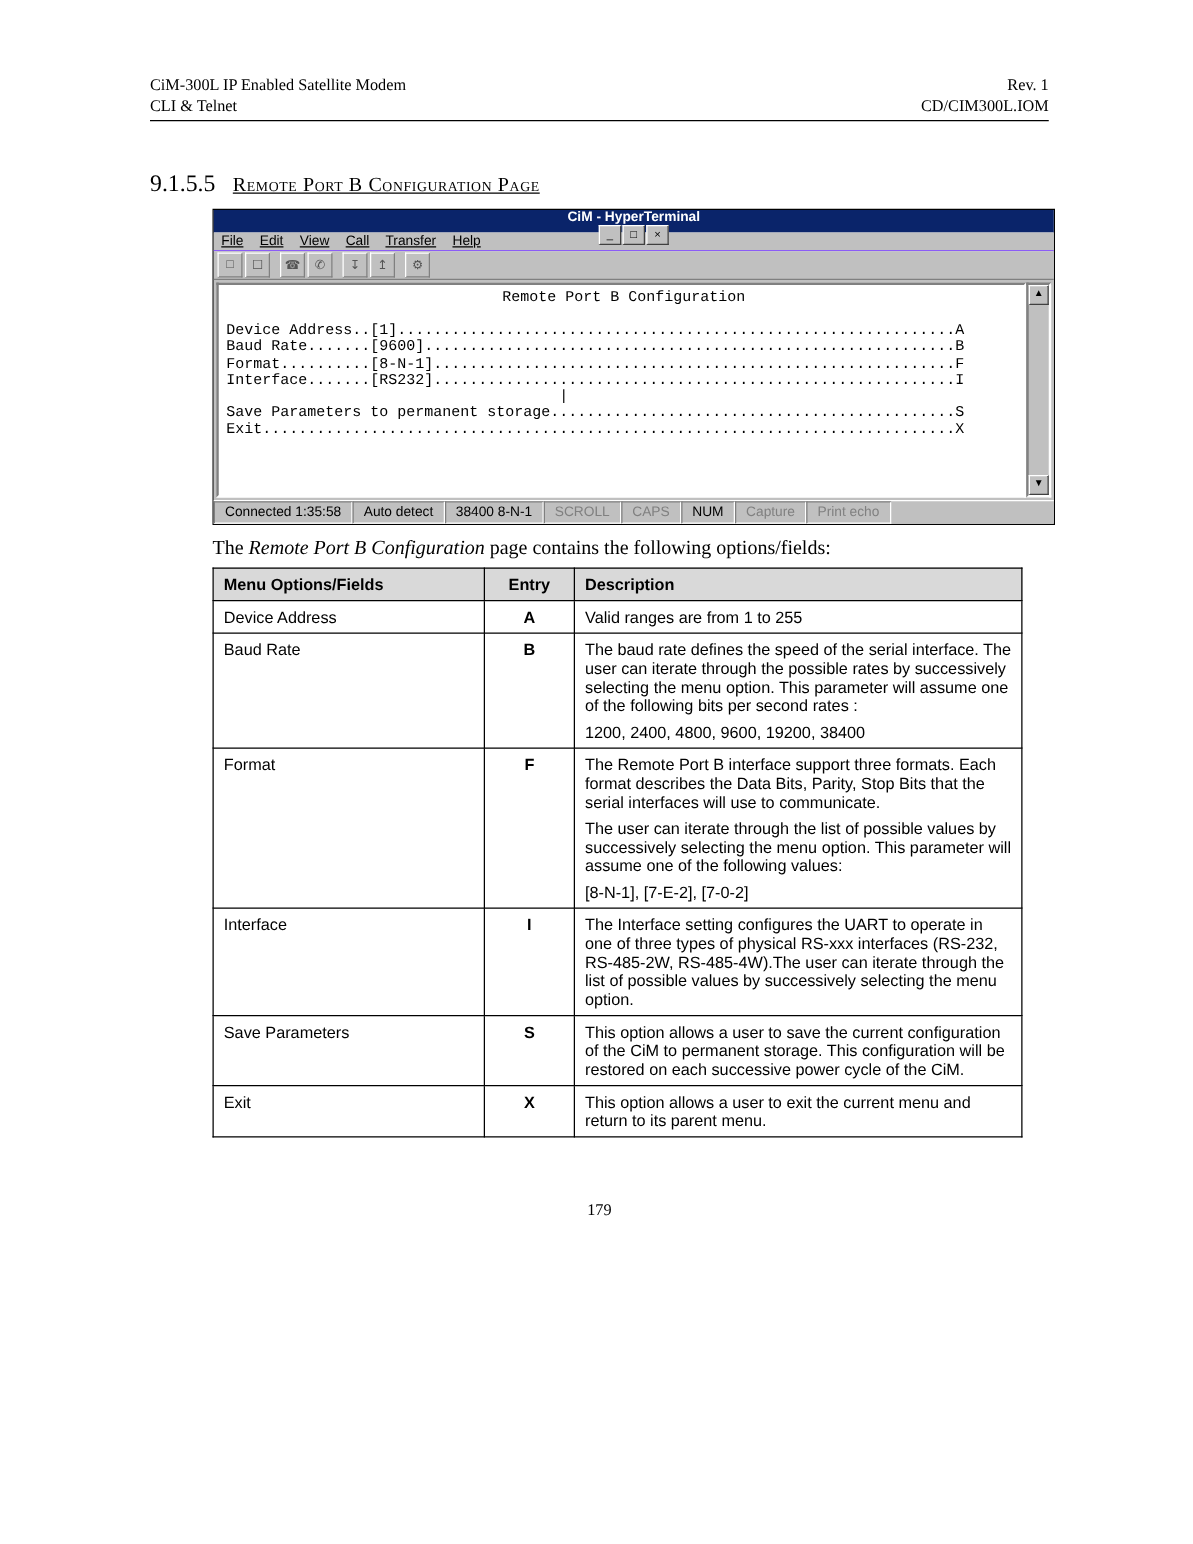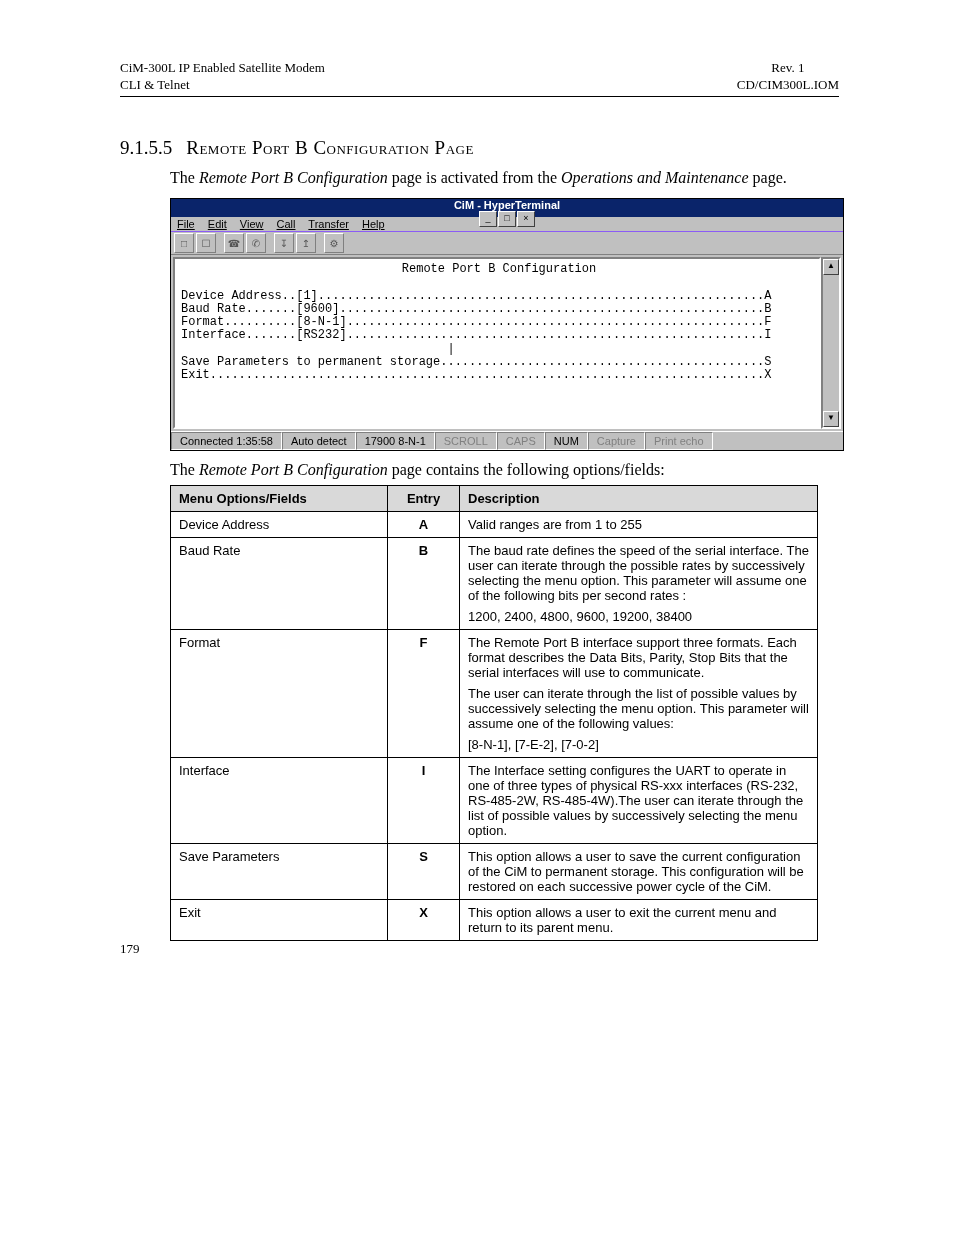--- a/index.html
+++ b/index.html
@@ -23,34 +23,35 @@
     font-size: 13px;
     line-height: 1.3;
     border-bottom: 1px solid #000;
     padding-bottom: 2px;
     margin-bottom: 40px;
   }
   .header-left, .header-right {
     display: flex;
     flex-direction: column;
   }
-  .header-right { text-align: center; }
+  .header-right { text-align: right; }
   .section-head {
     display: flex;
     align-items: baseline;
     gap: 14px;
     margin-bottom: 8px;
   }
   .section-number {
     font-size: 19px;
   }
   .section-title {
-    font-size: 19px;
+    font-size: 16px;
     font-variant: small-caps;
     letter-spacing: 0.5px;
+    text-decoration: underline;
   }
   .intro {
     margin: 0 0 10px 50px;
     font-size: 16px;
     line-height: 1.35;
   }
   .intro .ital { font-style: italic; }
 
   
   .hyperterm {
@@ -182,22 +183,23 @@
   table.opts th.entry, table.opts td.entry {
     text-align: center;
     font-weight: bold;
     width: 55px;
   }
   table.opts th.menu { width: 200px; }
   table.opts td p { margin: 0 0 6px 0; }
   table.opts td p:last-child { margin-bottom:0; }
 
   .page-num {
-    text-align: left;
+    text-align: center;
     font-size: 13px;
+    margin-top: 50px;
   }
 </style>
 </head>
 <body>
 
 <div class="page">
 
   <div class="header-row">
     <div class="header-left">
       <span>CiM-300L IP Enabled Satellite Modem</span>
@@ -207,23 +209,20 @@
       <span>Rev. 1</span>
       <span>CD/CIM300L.IOM</span>
     </div>
   </div>
 
   <div class="section-head">
     <span class="section-number">9.1.5.5</span>
     <span class="section-title">Remote Port B Configuration Page</span>
   </div>
 
-  <p class="intro">
-    <span>The </span><span class="ital">Remote Port B Configuration</span><span> page is activated from the </span><span class="ital">Operations and Maintenance</span><span> page.</span>
-  </p>
 
   <div class="hyperterm">
     <div class="ht-titlebar">
       <div class="ht-appicon"></div>
       <div class="ht-title">CiM - HyperTerminal</div>
       <div class="ht-ctrls">
         <div class="ht-ctrl">_</div>
         <div class="ht-ctrl">□</div>
         <div class="ht-ctrl">×</div>
       </div>
@@ -260,21 +259,21 @@
 </div>
       <div class="ht-scroll">
         <div class="ht-sb-btn">▲</div>
         <div class="ht-sb-track"></div>
         <div class="ht-sb-btn">▼</div>
       </div>
     </div>
     <div class="ht-status">
       <div class="cell">Connected 1:35:58</div>
       <div class="cell">Auto detect</div>
-      <div class="cell">17900 8-N-1</div>
+      <div class="cell">38400 8-N-1</div>
       <div class="cell dim">SCROLL</div>
       <div class="cell dim">CAPS</div>
       <div class="cell">NUM</div>
       <div class="cell dim">Capture</div>
       <div class="cell dim">Print echo</div>
     </div>
   </div>
 
   <p class="intro2">
     <span>The </span><span class="ital">Remote Port B Configuration</span><span> page contains the following options/fields:</span>

